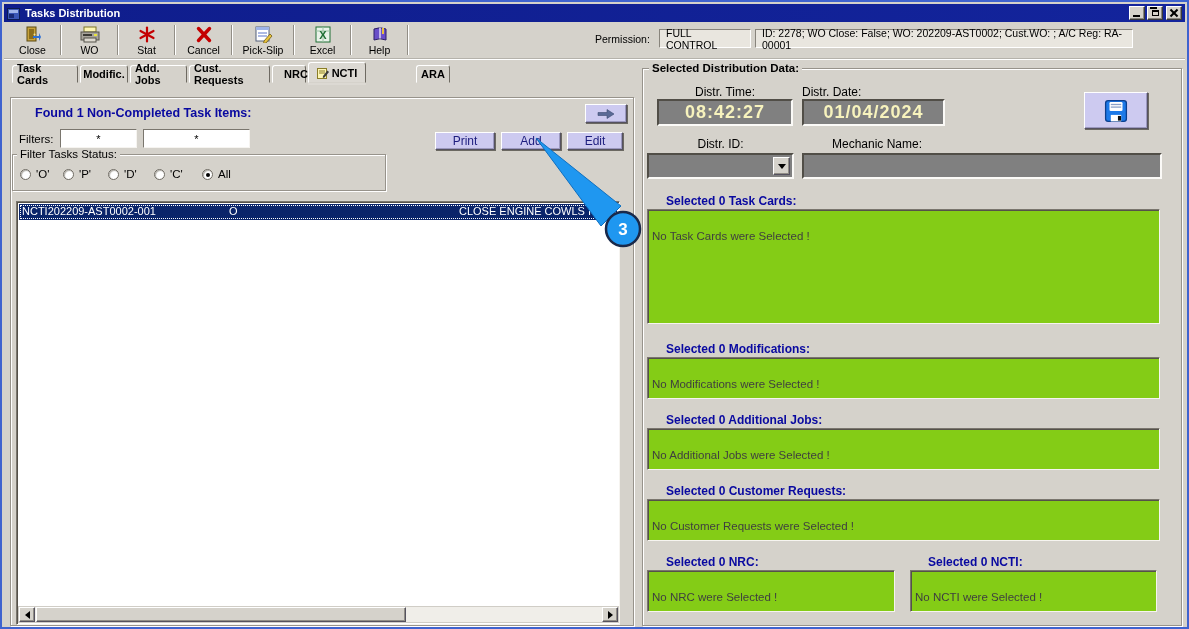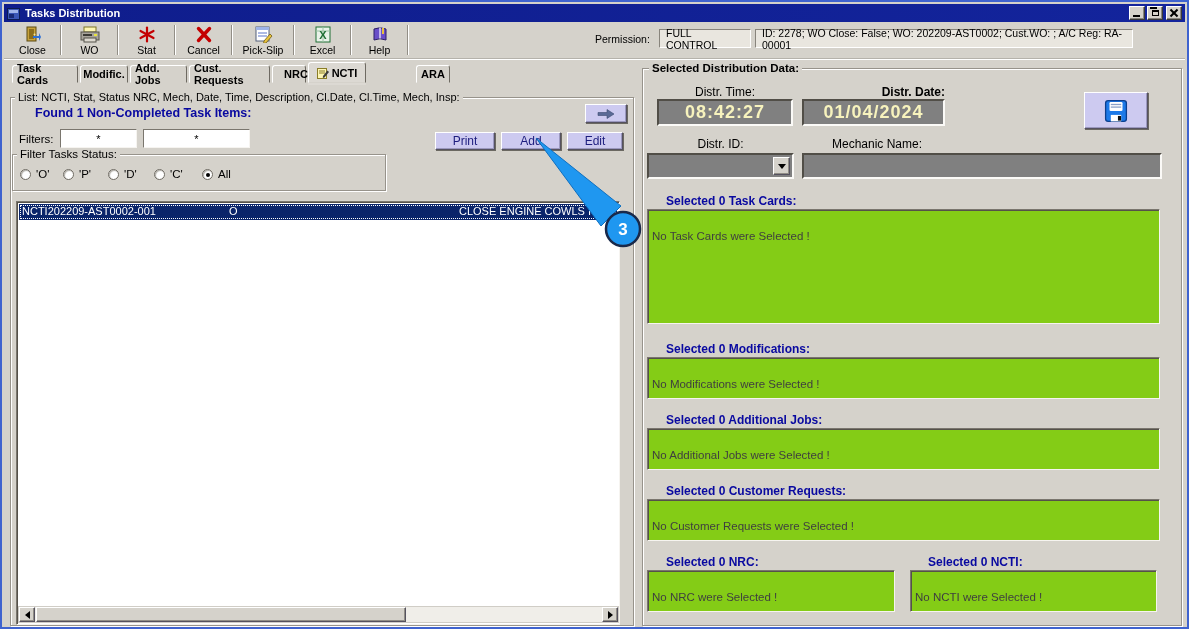--- a/index.html
+++ b/index.html
@@ -228,21 +228,20 @@
       <line x1="2" y1="6" x2="8" y2="6" stroke="#8a7d28"></line>
       <path d="M6 9 L10.5 3.5 L12 5 L7.5 10.5 L5.8 11 Z" fill="#3c3c3c"></path>
     </svg>
     <span>NCTI</span>
   </div>
   <div class="abs tab" style="left:366px; width:34px;margin-left:48px;">
       <span>ARA</span>
     </div>
 
   <div class="abs groupbox" style="left:8px; top:95px; width:624px; height:529px;"></div>
-  <span class="abs grouplabel" style="left:13px; top:89px; font-size:11px;">List: NCTI, Stat, Status NRC, Mech, Date, Time, Description, Cl.Date, Cl.Time, Mech, Insp:</span>
 
   <div class="abs navyhead" style="left:17px; top:104px; font-size:12.5px;">Found 1 Non-Completed Task Items:</div>
 
   <div class="abs btn" style="left:583px; top:102px; width:42px; height:19px;">
     <svg width="18" height="10" viewBox="0 0 18 10">
       <path d="M1 3.5 L10 3.5 L10 0.5 L17 5 L10 9.5 L10 6.5 L1 6.5 Z" fill="#5a6a96" stroke="#3c4a70" stroke-width="0.6"></path>
     </svg>
   </div>
 
   <span class="abs" style="left:17px; top:131px; font-size:11.5px;">Filters:</span>
@@ -296,21 +295,21 @@
       <div class="sb-btn" style="right:0;">
           <span class="tri-right"></span>
         </div>
     </div>
   </div>
 
   <div class="abs groupbox" style="left:640px; top:66px; width:540px; height:558px;"></div>
   <span class="abs grouplabel" style="left:647px; top:60px; font-weight:bold; font-size:11.5px;">Selected Distribution Data:</span>
 
   <div class="abs" style="left:655px; top:83px; width:136px; text-align:center; font-size:12px;">Distr. Time:</div>
-  <div class="abs" style="left:800px; top:83px; width:143px; text-align:right; font-size:12px;font-weight:bold;">Distr. Date:</div>
+  <div class="abs" style="left:800px; top:83px; width:143px; text-align:left; font-size:12px;">Distr. Date:</div>
 
   <div class="abs grayfield bigval" style="left:655px; top:97px; width:136px; height:27px;">08:42:27</div>
   <div class="abs grayfield bigval" style="left:800px; top:97px; width:143px; height:27px;">01/04/2024</div>
 
   <div class="abs btn" style="left:1082px; top:90px; width:64px; height:37px;">
     <svg width="26" height="26" viewBox="0 0 20 20">
       <rect x="2" y="2" width="16" height="16" rx="2" fill="#1c79e8" stroke="#0b3f8e"></rect>
       <rect x="5" y="3" width="10" height="7" rx="1" fill="#fff"></rect>
       <line x1="6" y1="5" x2="14" y2="5" stroke="#8aa0c8"></line>
       <line x1="6" y1="7" x2="14" y2="7" stroke="#8aa0c8"></line>

